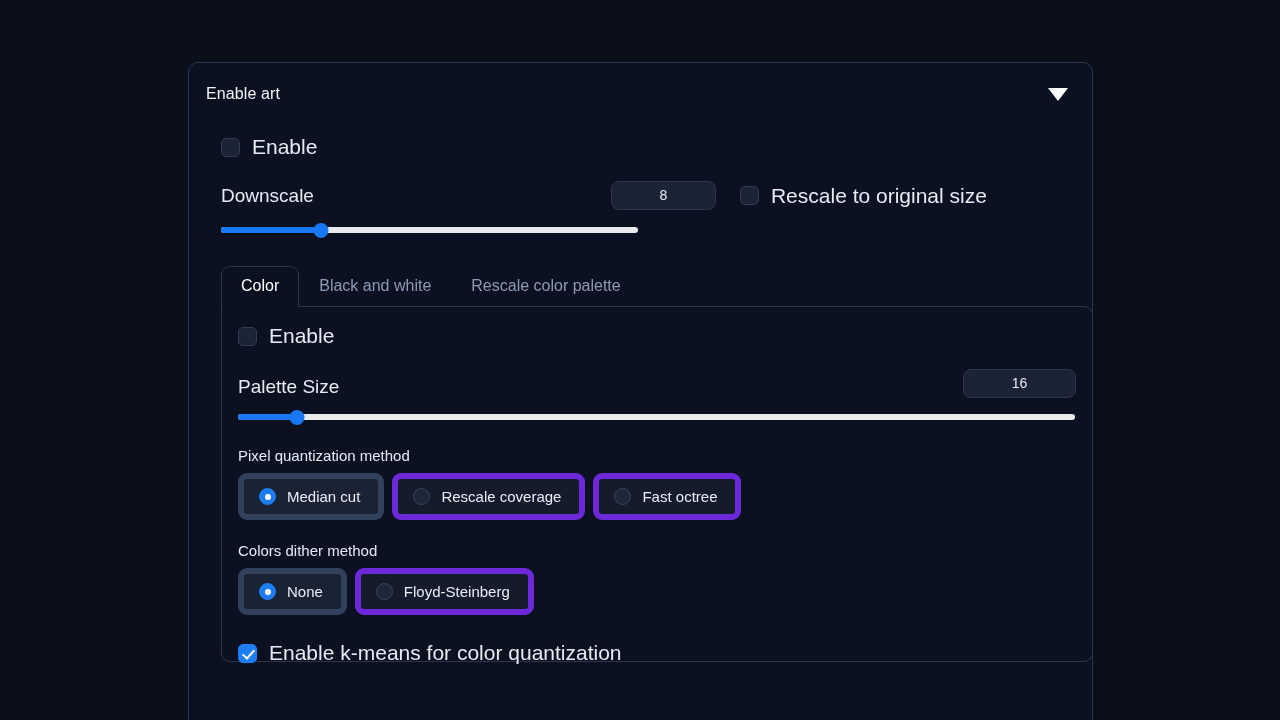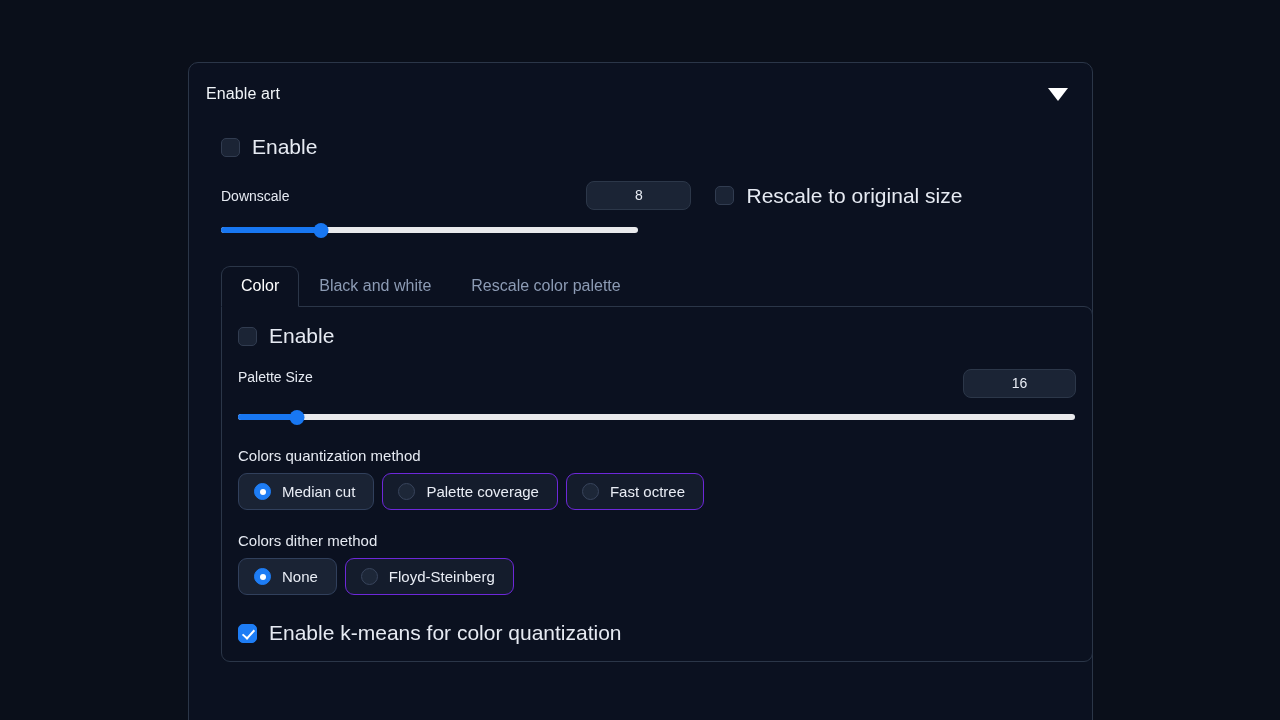--- a/index.html
+++ b/index.html
@@ -75,21 +75,21 @@
   
   .enable-top { margin: 10px 0 0 16px; }
 
   .field-row {
     display: flex;
     align-items: center;
     margin: 22px 0 0 16px;
   }
   .field-label {
     color: #e6eaf2;
-    font-size: 14px;
+    font-size: 19px;
   }
   .numbox {
     background: #1b2435;
     border: 1px solid #2c3749;
     border-radius: 8px;
     color: #e9edf5;
     font-size: 14px;
     text-align: center;
     height: 29px;
     line-height: 27px;
@@ -159,40 +159,40 @@
     border-radius: 0 9px 9px 9px;
     background: #0b1120;
     padding: 17px 16px 20px 16px;
     width: 872px;
     height: 356px;
   }
 
   
   .palette-row {
     display: flex;
-    align-items: flex-start;
+    align-items: flex-end;
     justify-content: space-between;
     margin-top: 21px;
   }
   #palette-num { width: 113px; }
   #palette-slider { width: 837px; margin: 11px 0 0 0; }
 
   
   .group-label {
     color: #e6eaf2;
     font-size: 15px;
     margin-top: 22px;
   }
   .pill-row { display: flex; gap: 8px; margin-top: 9px; }
   .pill {
     display: flex;
     align-items: center;
     gap: 11px;
     background: #141c2c;
-    border: 1px solid #6d28d9;
+    border: 6px solid #6d28d9;
     border-radius: 9px;
     padding: 9px 18px 9px 15px;
     cursor: pointer;
   }
   .pill.selected { background: #1a2334; border-color: #31405c; }
   .radio {
     width: 17px; height: 17px;
     border-radius: 50%;
     background: #1d out;
     background: #1d2738;
@@ -264,29 +264,29 @@
         <div class="field-label">Palette Size</div>
         <div class="numbox" id="palette-num">16</div>
       </div>
 
       <div class="slider" id="palette-slider">
         <div class="track"></div>
         <div class="fill" style="width: 7%;"></div>
         <div class="thumb" style="left: 7%;"></div>
       </div>
 
-      <div class="group-label">Colors quantization method</div>
+      <div class="group-label">Pixel quantization method</div>
       <div class="pill-row">
         <div class="pill selected">
           <div class="radio on"></div>
           <div class="pill-label">Median cut</div>
         </div>
         <div class="pill">
           <div class="radio"></div>
-          <div class="pill-label">Palette coverage</div>
+          <div class="pill-label">Rescale coverage</div>
         </div>
         <div class="pill">
           <div class="radio"></div>
           <div class="pill-label">Fast octree</div>
         </div>
       </div>
 
       <div class="group-label">Colors dither method</div>
       <div class="pill-row">
         <div class="pill selected">

